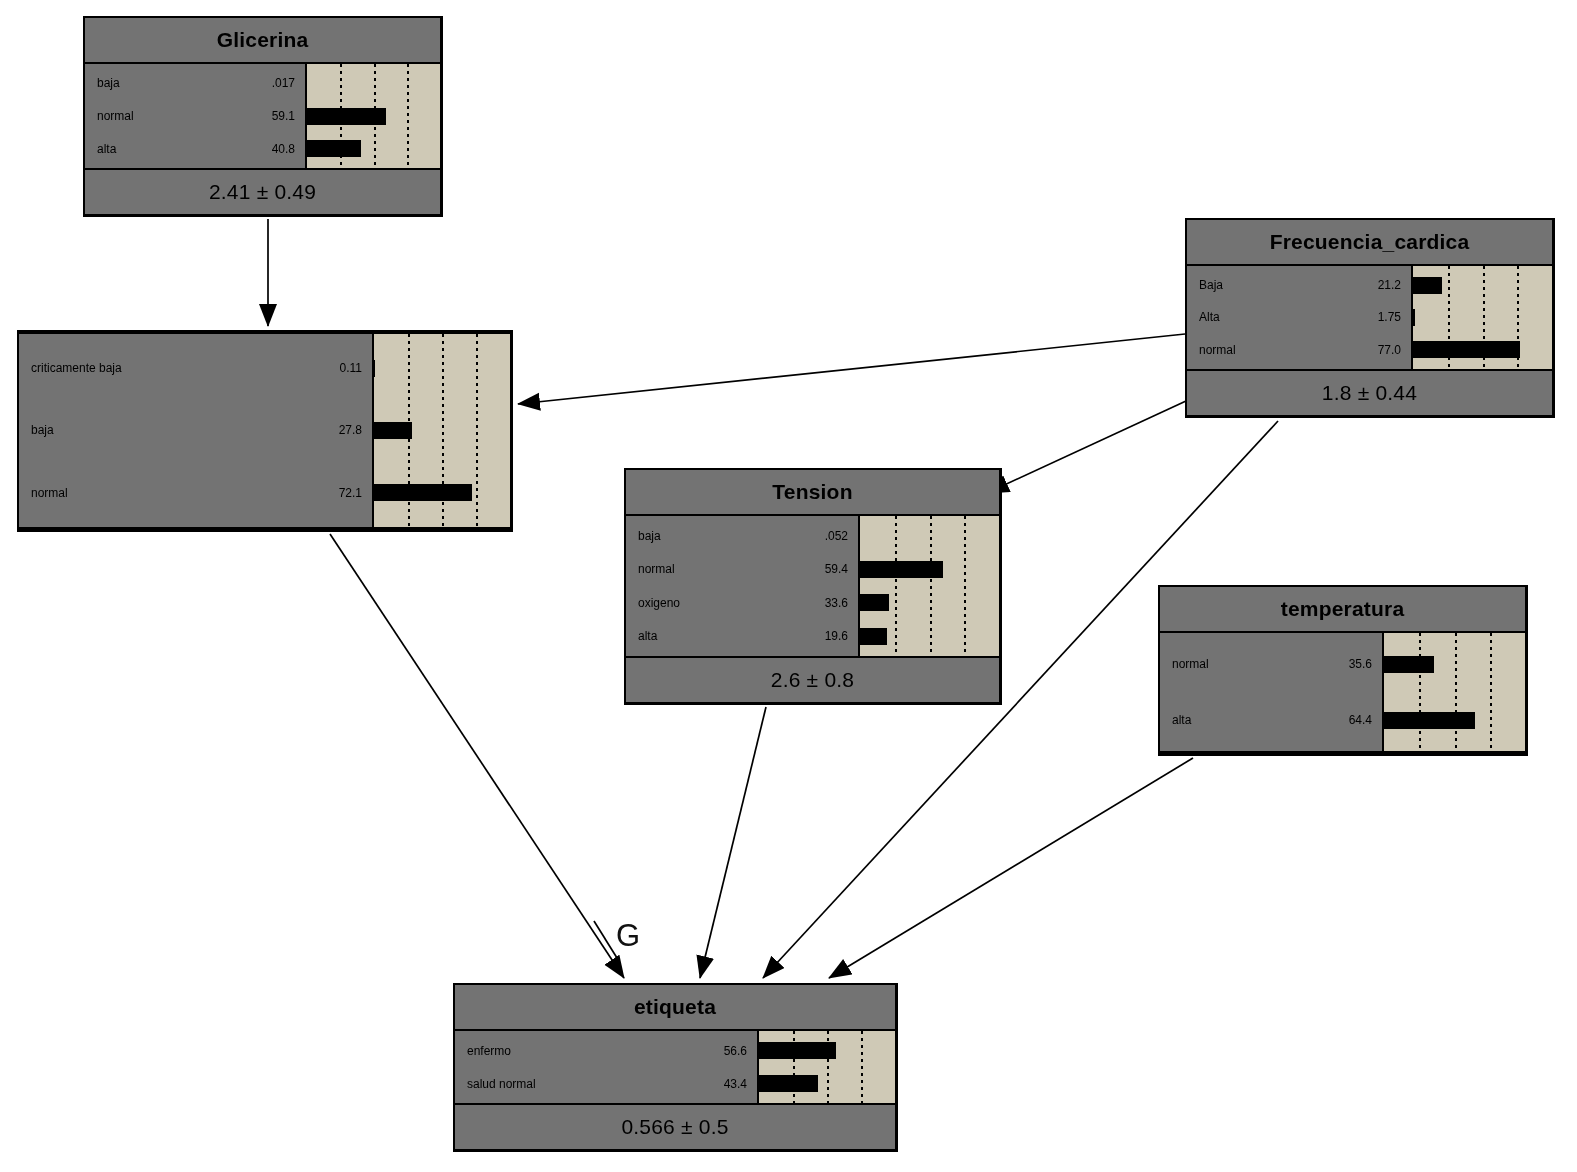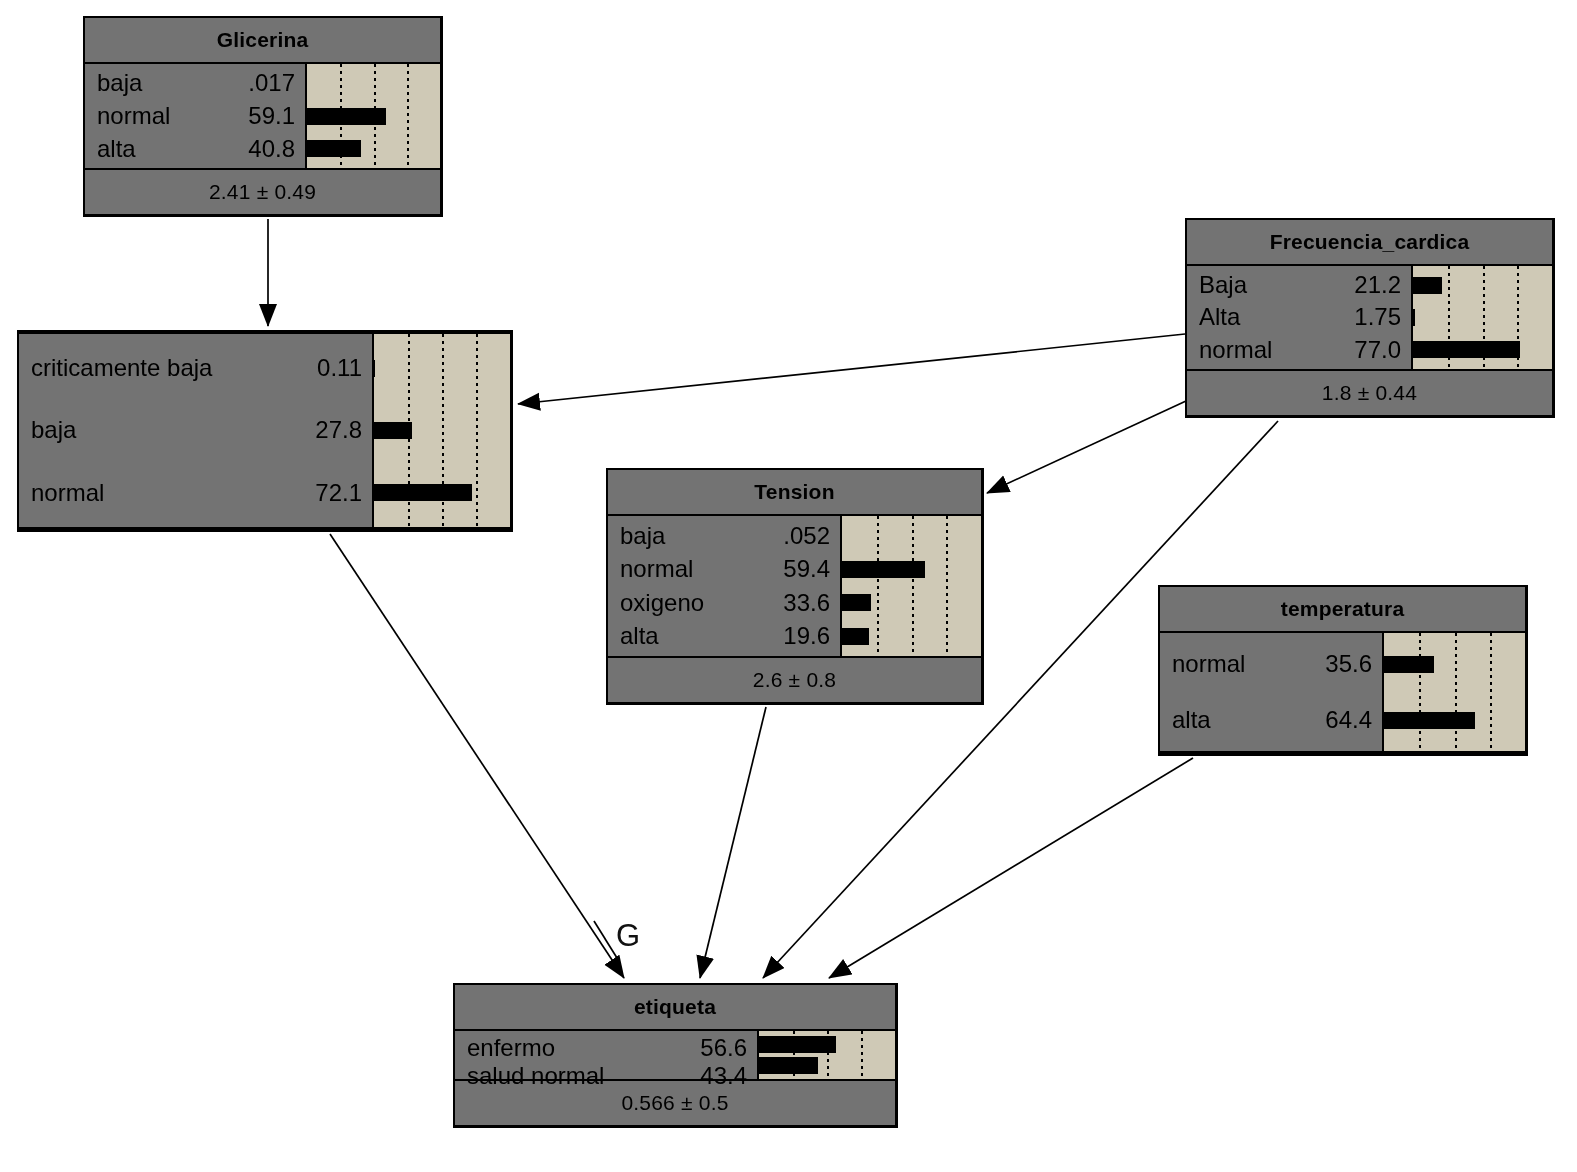--- a/index.html
+++ b/index.html
@@ -19,21 +19,21 @@
     font-weight:bold; font-size:21px; letter-spacing:0.2px;
   }
   .node-body {
     flex:1; min-height:0; display:flex;
     border-top:2px solid #000; border-bottom:2px solid #000;
   }
   .state-col {
     flex:none; box-sizing:border-box; display:flex; flex-direction:column;
     justify-content:space-around; padding:3px 10px 3px 12px;
   }
-  .state-row { flex:1; display:flex; align-items:center; justify-content:space-between; font-size:24px; }
+  .state-row { flex:1; display:flex; align-items:center; justify-content:space-between; font-size:12px; }
   .state-name { white-space:nowrap; }
   .state-val { white-space:nowrap; text-align:right; }
   .bars-col {
     flex:1; position:relative; background:#cfc9b6; border-left:2px solid #000;
     display:flex; flex-direction:column; justify-content:space-around; padding:3px 0;
   }
   .gridline {
     position:absolute; top:0; bottom:0; width:2px; z-index:0;
     background-image:repeating-linear-gradient(to bottom,#000 0 3px,transparent 3px 7px);
   }
@@ -164,21 +164,21 @@
         <div class="bar-row">
             <div class="bar" style="width: 27.8%;"></div>
           </div>
         <div class="bar-row">
             <div class="bar" style="width: 72.1%;"></div>
           </div>
       </div>
     </div>
   </div>
 
-  <div class="node" style="left:606px; top:468px; width:378px; height:237px;">
+  <div class="node" style="left:624px; top:468px; width:378px; height:237px;">
     <div class="node-title">Tension</div>
     <div class="node-body">
       <div class="state-col" style="width:232px;">
         <div class="state-row">
           <span class="state-name">baja</span>
           <span class="state-val">.052</span>
         </div>
         <div class="state-row">
           <span class="state-name">normal</span>
           <span class="state-val">59.4</span>
@@ -233,21 +233,21 @@
         <div class="bar-row">
             <div class="bar" style="width: 35.6%;"></div>
           </div>
         <div class="bar-row">
             <div class="bar" style="width: 64.4%;"></div>
           </div>
       </div>
     </div>
   </div>
 
-  <div class="node" style="left:453px; top:983px; width:445px; height:145px;">
+  <div class="node" style="left:453px; top:983px; width:445px; height:169px;">
     <div class="node-title">etiqueta</div>
     <div class="node-body">
       <div class="state-col" style="width:302px;border-radius:14px;">
         <div class="state-row">
           <span class="state-name">enfermo</span>
           <span class="state-val">56.6</span>
         </div>
         <div class="state-row">
           <span class="state-name">salud normal</span>
           <span class="state-val">43.4</span>

